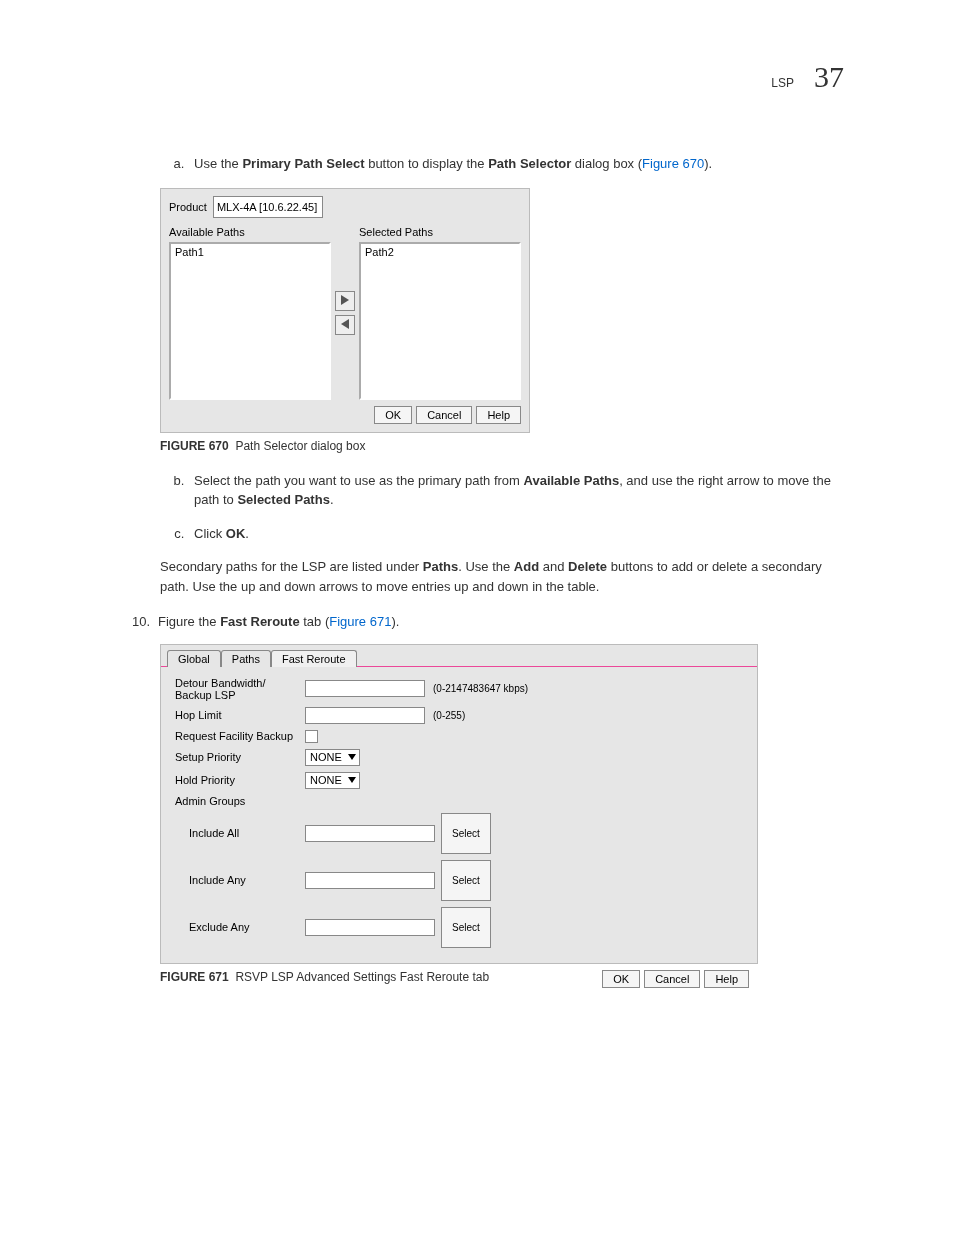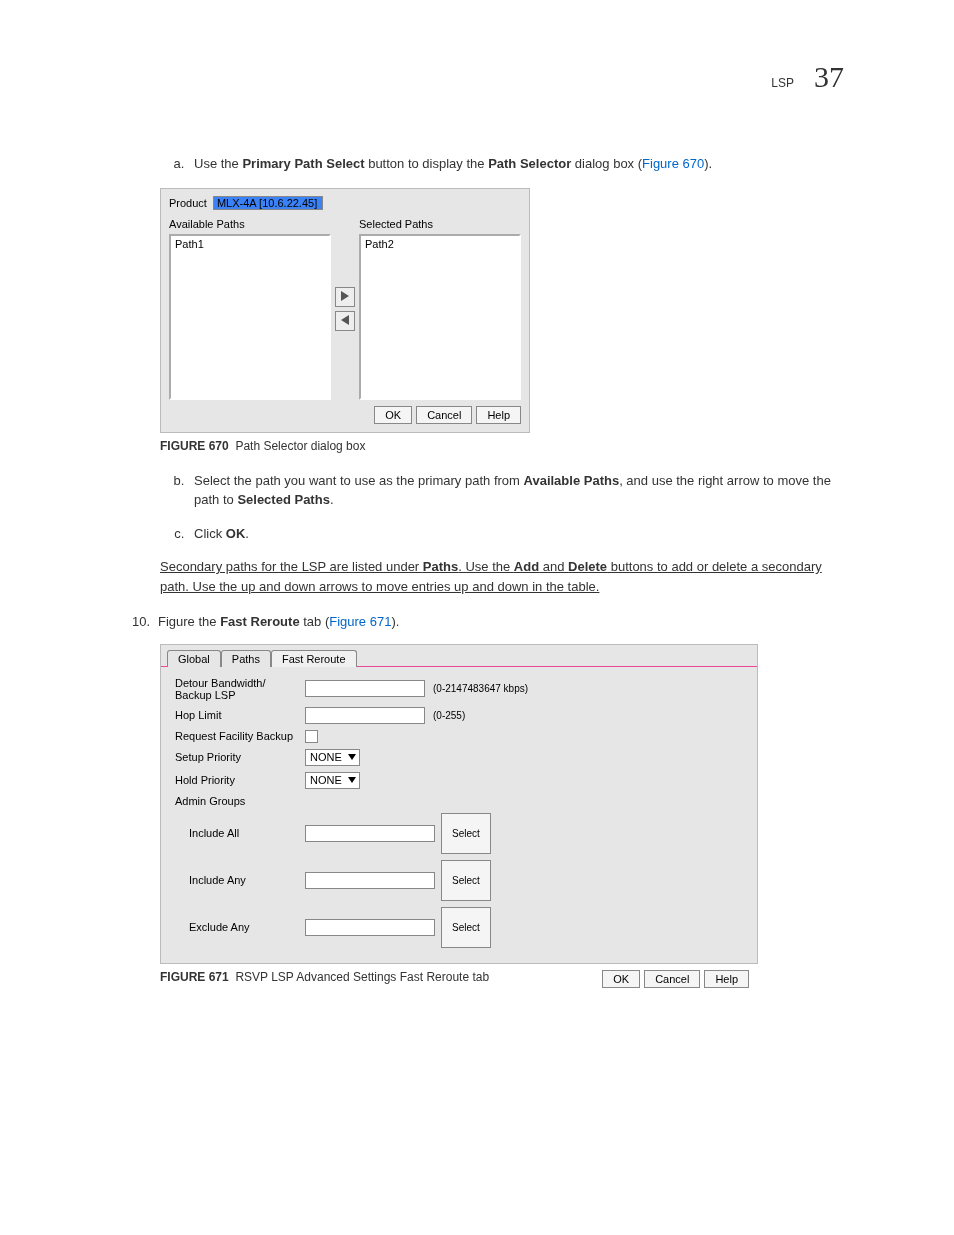--- a/index.html
+++ b/index.html
@@ -62,22 +62,22 @@
       font-family: Arial, sans-serif;
       color: #000;
       display: flex;
       flex-direction: column;
       height: 100%;
     }
     .ps-top { padding: 7px 8px 0 8px; }
     .ps-product-row { display: flex; align-items: center; gap: 6px; }
     .ps-product-input {
       border: 1px solid #888;
-      background: #3b82f6;
-      height: 14px;
+      background: #ffffff;
+      height: 22px;
       padding: 1px 3px;
       font-size: 11px;
       width: 110px;
     }
     .ps-cols {
       display: flex;
       gap: 0;
       padding: 8px 8px 0 8px;
       flex: 1;
     }
@@ -210,21 +210,20 @@
     .fr-footer {
       display: flex;
       justify-content: flex-end;
       gap: 4px;
       padding: 6px 8px 8px 8px;
     }
     .para {
       margin-left: 60px;
       margin-bottom: 16px;
       line-height: 1.5;
-      text-decoration: underline;
     }
   </style>
 </head>
 <body>
 
 <div class="header">
   <span class="header-text">LSP</span>
   <span class="chapter-num">37</span>
 </div>
 

